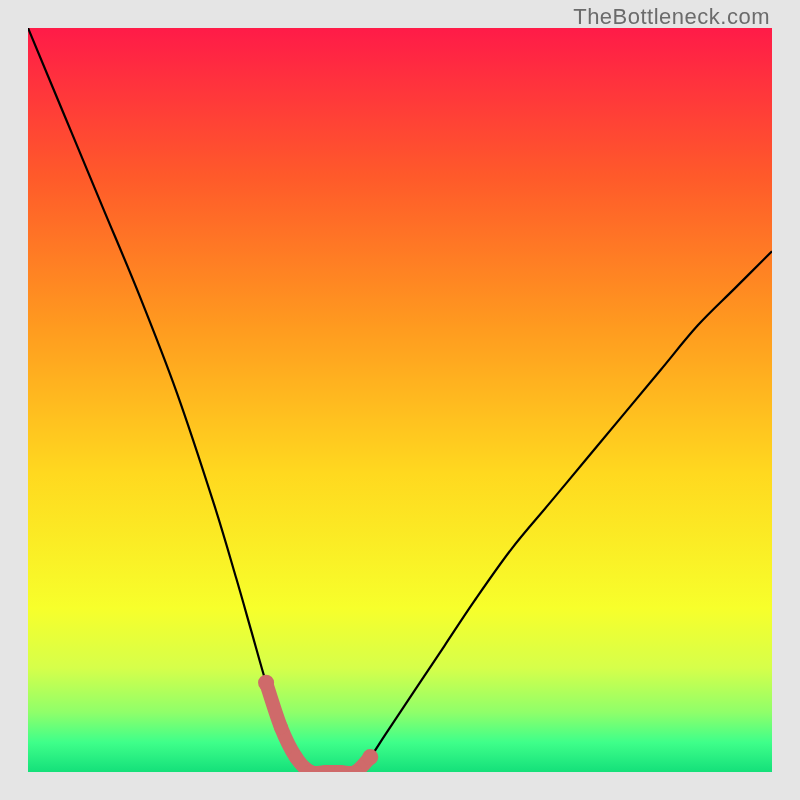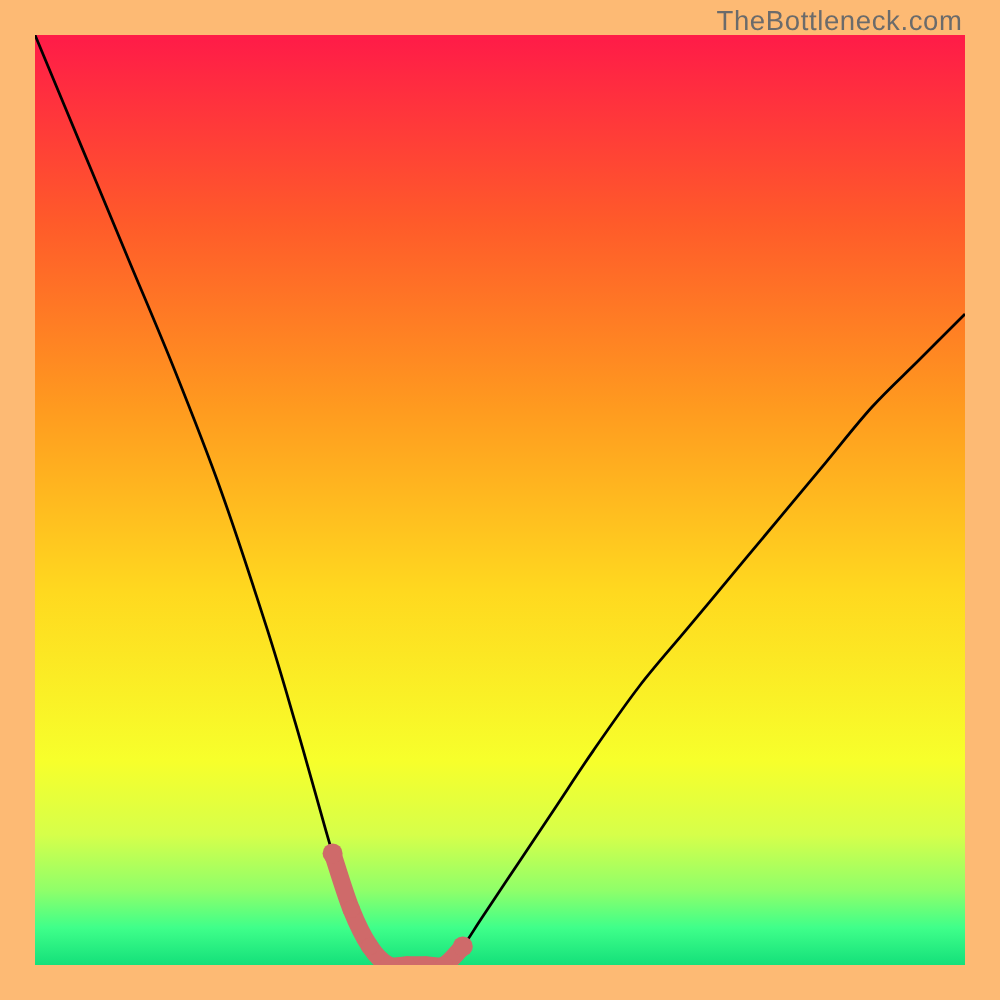--- a/index.html
+++ b/index.html
@@ -10,21 +10,21 @@
     background: #000;
     position: relative;
     font-family: Arial, sans-serif;
   }
   .frame {
     position: absolute;
     top: 0;
     left: 0;
     width: 800px;
     height: 800px;
-    background: #fdba74;
+    background: #e5e5e5;
   }
   .plot-area {
     position: absolute;
     top: 28px;
     left: 28px;
     width: 744px;
     height: 744px;
     overflow: hidden;
   }
   .watermark {

